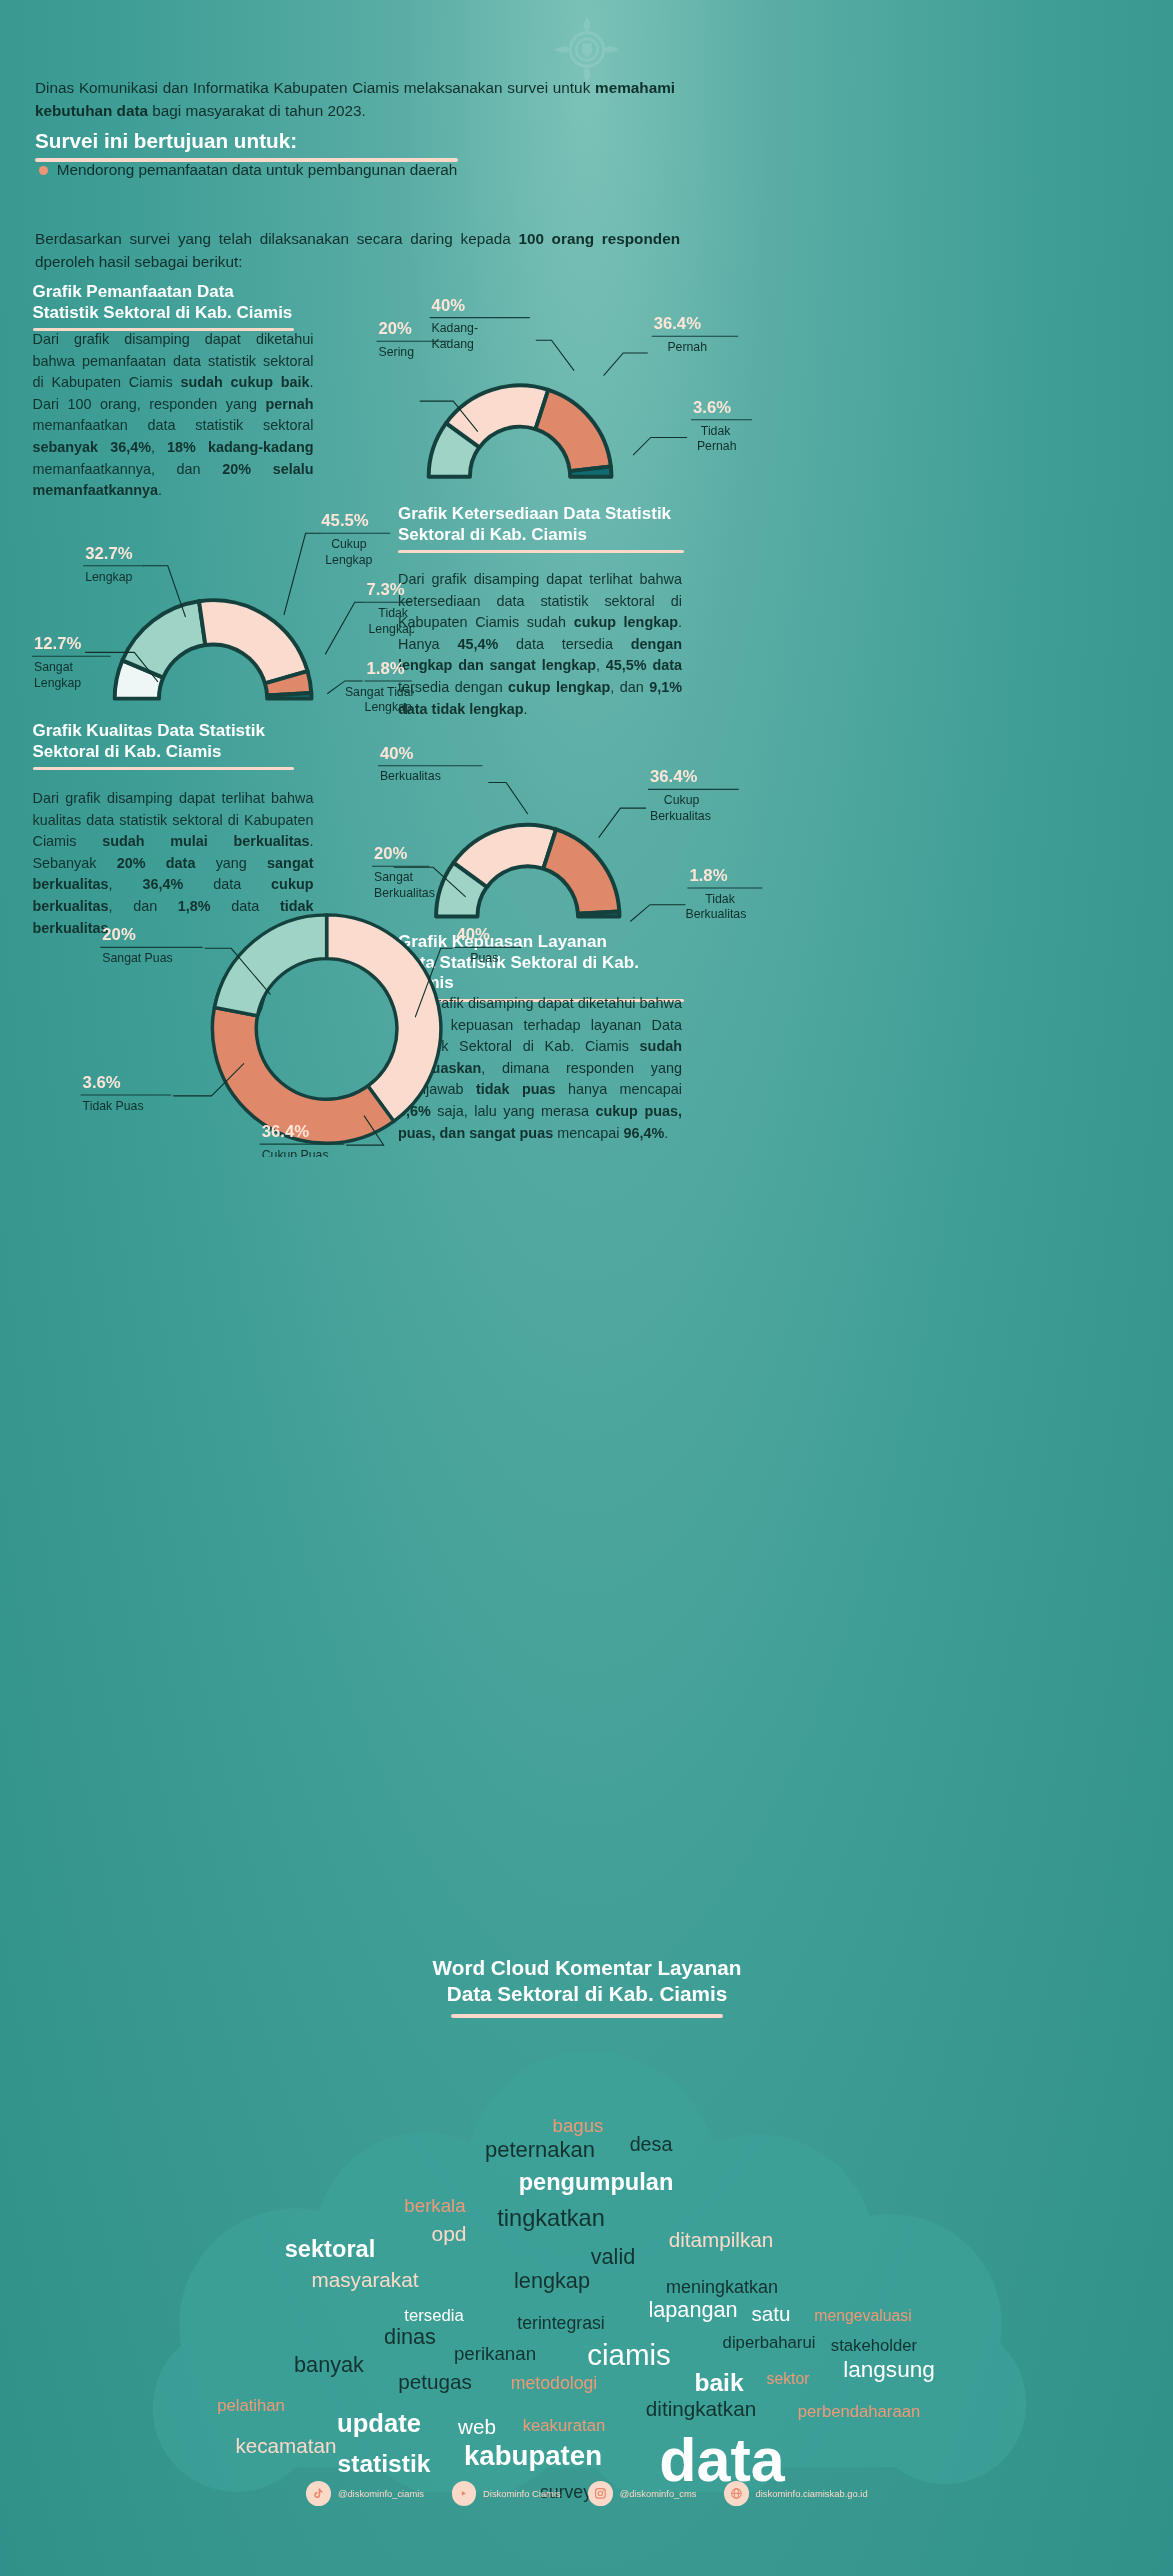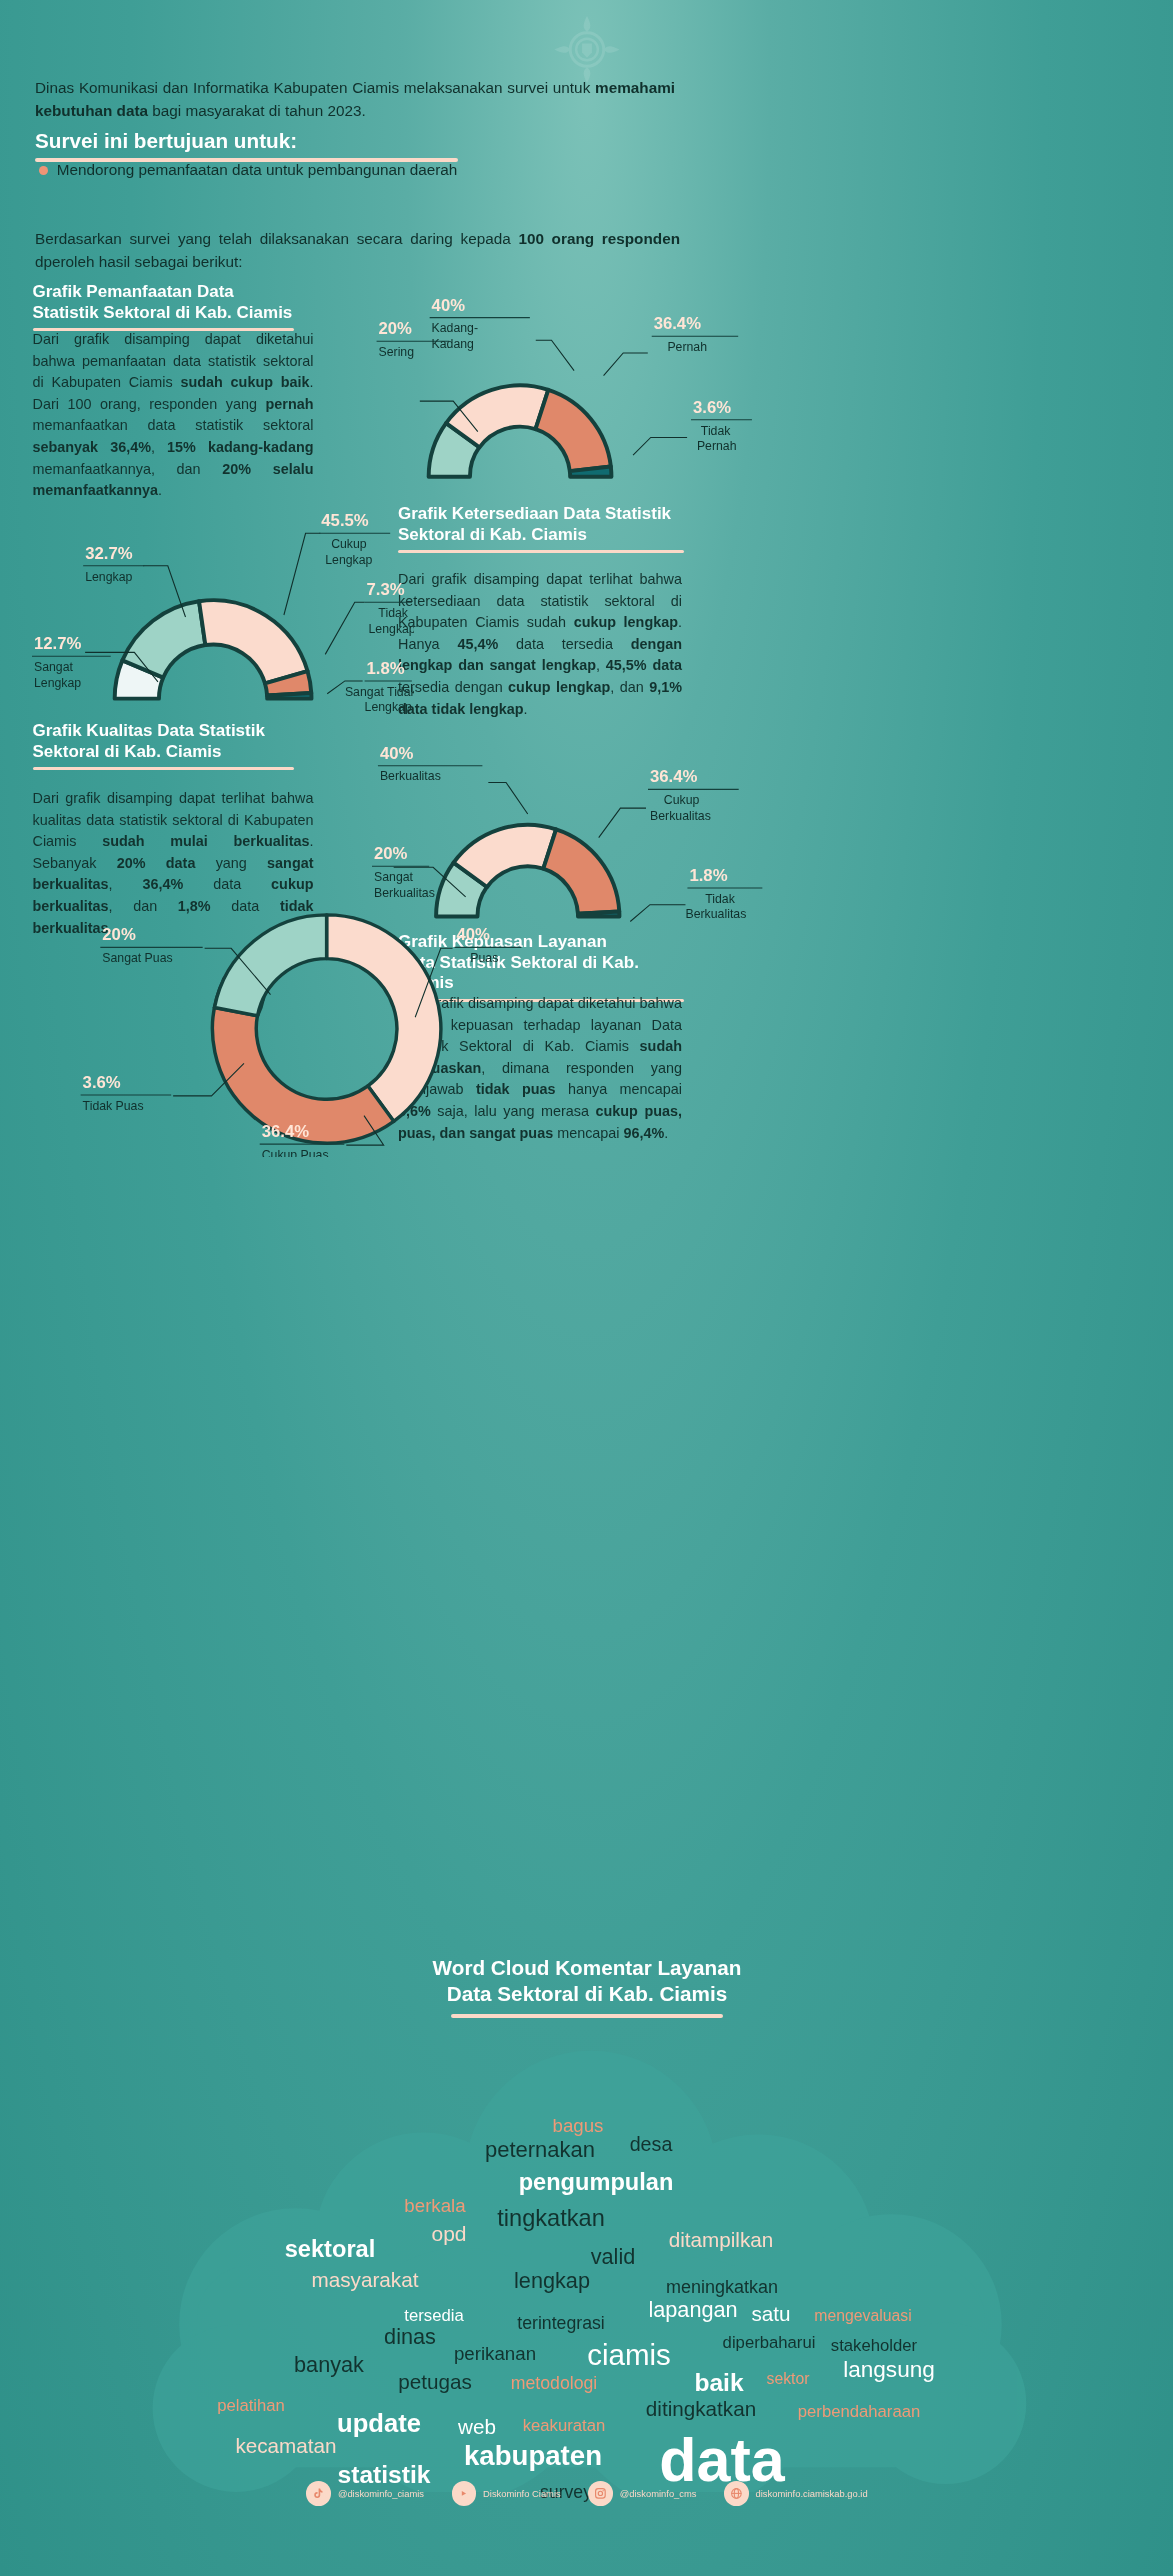--- a/index.html
+++ b/index.html
@@ -107,21 +107,21 @@
 </div>
 
 <div class="s1-head">
   <div class="block-title">
     <div>Grafik Pemanfaatan Data</div>
     <div>Statistik Sektoral di Kab. Ciamis</div>
   </div>
   <div class="block-rule"></div>
 </div>
 <div class="s1-text">
-  Dari grafik disamping dapat diketahui bahwa pemanfaatan data statistik sektoral di Kabupaten Ciamis <b>sudah cukup baik</b>. Dari 100 orang, responden yang <b>pernah</b> memanfaatkan data statistik sektoral <b>sebanyak 36,4%</b>, <b>15% kadang-kadang</b> memanfaatkannya, dan <b>20% selalu memanfaatkannya</b>.
+  Dari grafik disamping dapat diketahui bahwa pemanfaatan data statistik sektoral di Kabupaten Ciamis <b>sudah cukup baik</b>. Dari 100 orang, responden yang <b>pernah</b> memanfaatkan data statistik sektoral <b>sebanyak 36,4%</b>, <b>18% kadang-kadang</b> memanfaatkannya, dan <b>20% selalu memanfaatkannya</b>.
 </div>
 
 <svg class="chart c1" width="414" height="226" viewBox="0 0 420 230">
   <g transform="translate(150,185)">
 
     <path d="M -93,0 A 93,93 0 0,1 -75.24,-54.67 L -41.46,-30.12 A 51,51 0 0,0 -51,0 Z" fill="#9ed3c6" stroke="#14413d" stroke-width="4" stroke-linejoin="round"></path>
 
     <path d="M -75.24,-54.67 A 93,93 0 0,1 28.74,-88.44 L 15.76,-48.49 A 51,51 0 0,0 -41.26,-29.98 Z" fill="#fbdbcd" stroke="#14413d" stroke-width="4" stroke-linejoin="round"></path>
 
     <path d="M 28.74,-88.44 A 93,93 0 0,1 92.40,-10.53 L 50.66,-5.77 A 51,51 0 0,0 15.76,-48.49 Z" fill="#e0886a" stroke="#14413d" stroke-width="4" stroke-linejoin="round"></path>
@@ -354,21 +354,21 @@
       <span class="wcword" style="left: 435px; top: 353px; font-size: 20.7px; color: rgb(18, 51, 47); font-weight: normal;">petugas</span>
       <span class="wcword" style="left: 554px; top: 354px; font-size: 17.7px; color: rgb(239, 154, 119); font-weight: normal;">metodologi</span>
       <span class="wcword" style="left: 251px; top: 377px; font-size: 16.7px; color: rgb(239, 154, 119); font-weight: normal;">pelatihan</span>
       <span class="wcword" style="left: 701px; top: 380px; font-size: 20.7px; color: rgb(18, 51, 47); font-weight: normal;">ditingkatkan</span>
       <span class="wcword" style="left: 859px; top: 383px; font-size: 16.7px; color: rgb(239, 154, 119); font-weight: normal;">perbendaharaan</span>
       <span class="wcword" style="left: 379px; top: 394px; font-size: 25.6px; color: rgb(255, 255, 255); font-weight: bold;">update</span>
       <span class="wcword" style="left: 477px; top: 398px; font-size: 20.7px; color: rgb(255, 255, 255); font-weight: normal;">web</span>
       <span class="wcword" style="left: 564px; top: 397px; font-size: 16.7px; color: rgb(239, 154, 119); font-weight: normal;">keakuratan</span>
       <span class="wcword" style="left: 286px; top: 417px; font-size: 20.7px; color: rgb(251, 217, 200); font-weight: normal;">kecamatan</span>
       <span class="wcword" style="left: 533px; top: 427px; font-size: 27.6px; color: rgb(255, 255, 255); font-weight: bold;">kabupaten</span>
-      <span class="wcword" style="left: 384px; top: 446px; font-size: 24.6px; color: rgb(255, 255, 255); font-weight: bold;">statistik</span>
+      <span class="wcword" style="left: 384px; top: 435px; font-size: 24.6px; color: rgb(255, 255, 255); font-weight: bold;">statistik</span>
       <span class="wcword" style="left: 722px; top: 431px; font-size: 61px; color: rgb(255, 255, 255); font-weight: bold;">data</span>
       <span class="wcword" style="left: 566px; top: 463px; font-size: 17.7px; color: rgb(18, 51, 47); font-weight: normal;">survey</span>
     </div>
 </div>
 
 <div class="footer">
   <div class="fitem">
     <span class="fcircle">
       <svg width="12.8" height="12.8" viewBox="0 0 24 24" fill="#e8886b">
           <path d="M16.6 5.8a4.3 4.3 0 0 1-1.2-2.9h-3v12.2a2.6 2.6 0 1 1-2-2.5V9.5a5.6 5.6 0 1 0 5 5.5V9.3a7.2 7.2 0 0 0 4.2 1.3V7.7a4.3 4.3 0 0 1-3-1.9z"></path>

